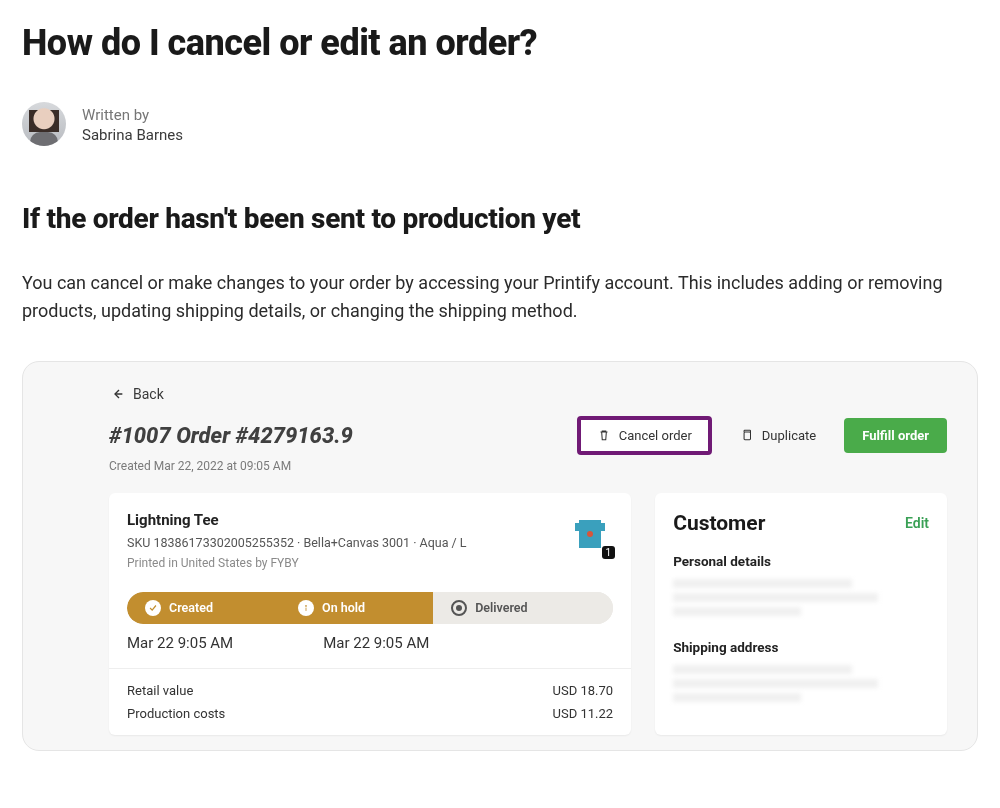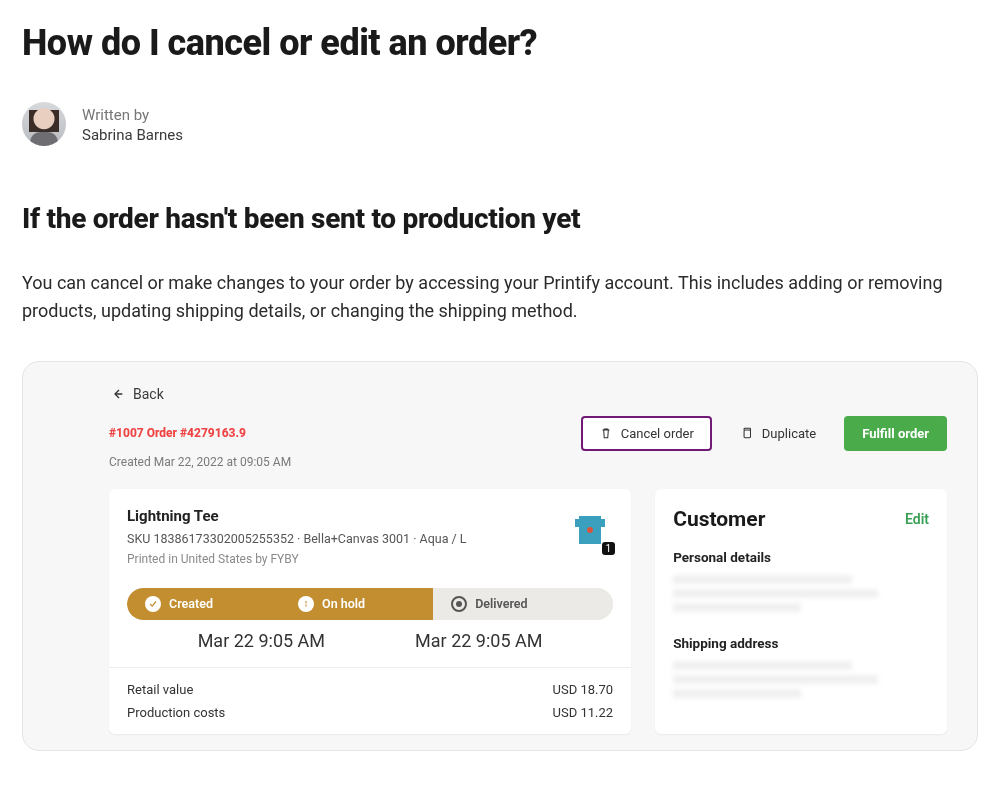--- a/index.html
+++ b/index.html
@@ -64,30 +64,30 @@
   }
   .back {
     display: inline-flex; align-items: center; gap: 8px;
     color: #3a3a3a; font-size: 14px; margin: 0 0 14px 56px;
   }
   .back svg { width: 16px; height: 16px; }
   .order-header {
     display: flex; align-items: center; justify-content: space-between;
     margin: 0 0 4px 56px;
   }
-  .order-title { font-size: 12px; font-weight: 800; color:#ef4444; }
+  .order-title { font-size: 22px; font-weight: 800; color:#404040;font-style:italic; }
   .order-meta { font-size: 12px; color: #7a7a7a; margin: 4px 0 20px 56px; }
   .actions { display: flex; align-items: center; gap: 14px; }
   .btn {
     display: inline-flex; align-items: center; gap: 8px;
     padding: 8px 14px; font-size: 13px; border-radius: 4px;
     background: #fff; color:#333;
   }
   .btn svg { width: 14px; height: 14px; }
-  .btn.redbox { border: 2px solid #701a75; padding: 8px 16px; }
+  .btn.redbox { border: 4px solid #701a75; padding: 8px 16px; }
   .btn.plain { border: none; background: transparent; }
   .btn.fulfill {
     background: #4aab4a; color: #fff; border: none; font-weight: 700;
     padding: 10px 18px;
   }
   .columns {
     display: flex; gap: 24px; margin-left: 56px;
   }
   .panel {
     background: #fff; border-radius: 6px;
@@ -137,21 +137,21 @@
   .seg.gold.first { border-radius: 999px 0 0 999px; }
   .seg.gold.second { border-right: none; }
   .seg.grey { background:#eceae6; color:#555; padding-left:18px; width:180px; }
   .seg .dot {
     width:16px; height:16px; border-radius:50%;
     display:inline-flex; align-items:center; justify-content:center;
   }
   .seg.gold .dot { background:#fff; color:#c28e2f; }
   .seg.grey .dot { border:2px solid #555; }
   .seg.grey .dot::after{content:""; width:6px;height:6px;background:#555;border-radius:50%;}
-  .times { display:flex; gap: 90px; margin-top:10px; font-size:18px; color:#333;justify-content:center; }
+  .times { display:flex; gap: 90px; margin-top:10px; font-size:15px; color:#333; }
   .divider { height:1px; background:#eee; margin:16px -18px 10px; }
   .money-row { display:flex; justify-content:space-between; font-size:13px; color:#333; padding:4px 0;}
   .cust-head { display:flex; justify-content:space-between; align-items:center; }
   .cust-title { font-weight:700; font-size:21px; }
   .edit-link { color:#39a055; font-size:14px; font-weight:600; }
   .sub-label { font-size:13.5px; font-weight:700; color:#222; margin-top:18px; }
   .blur-block {
     margin-top:8px; height:34px; border-radius:4px;
     background:
       linear-gradient(#f0f0f0,#f0f0f0) 0 4px/60% 10px no-repeat,

